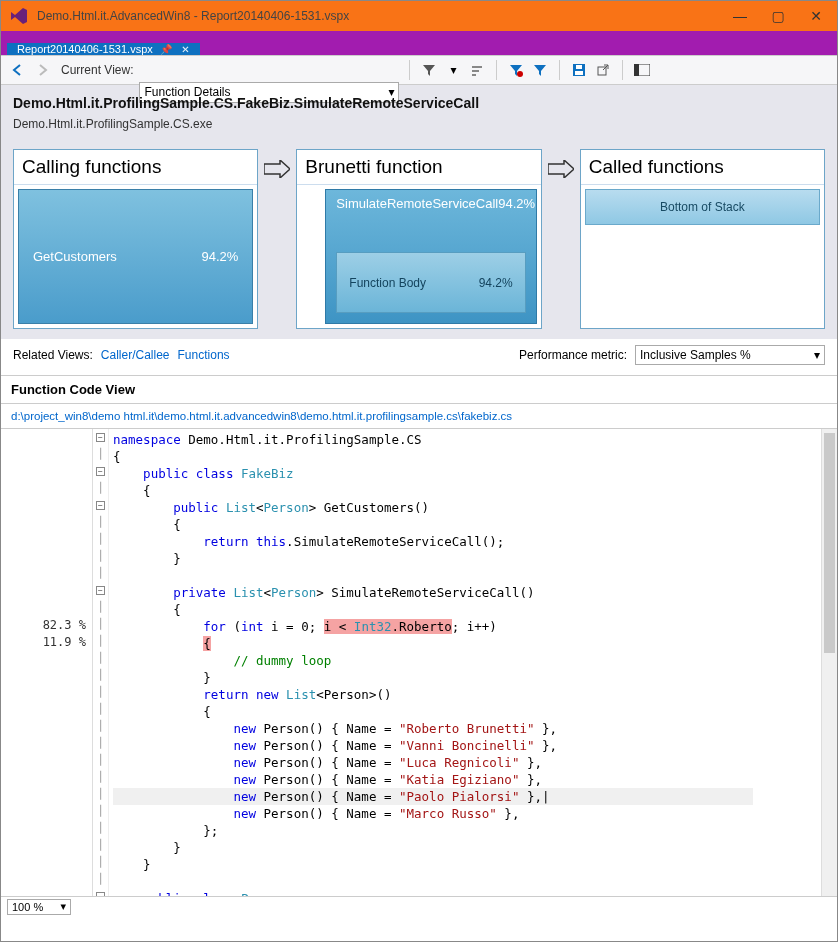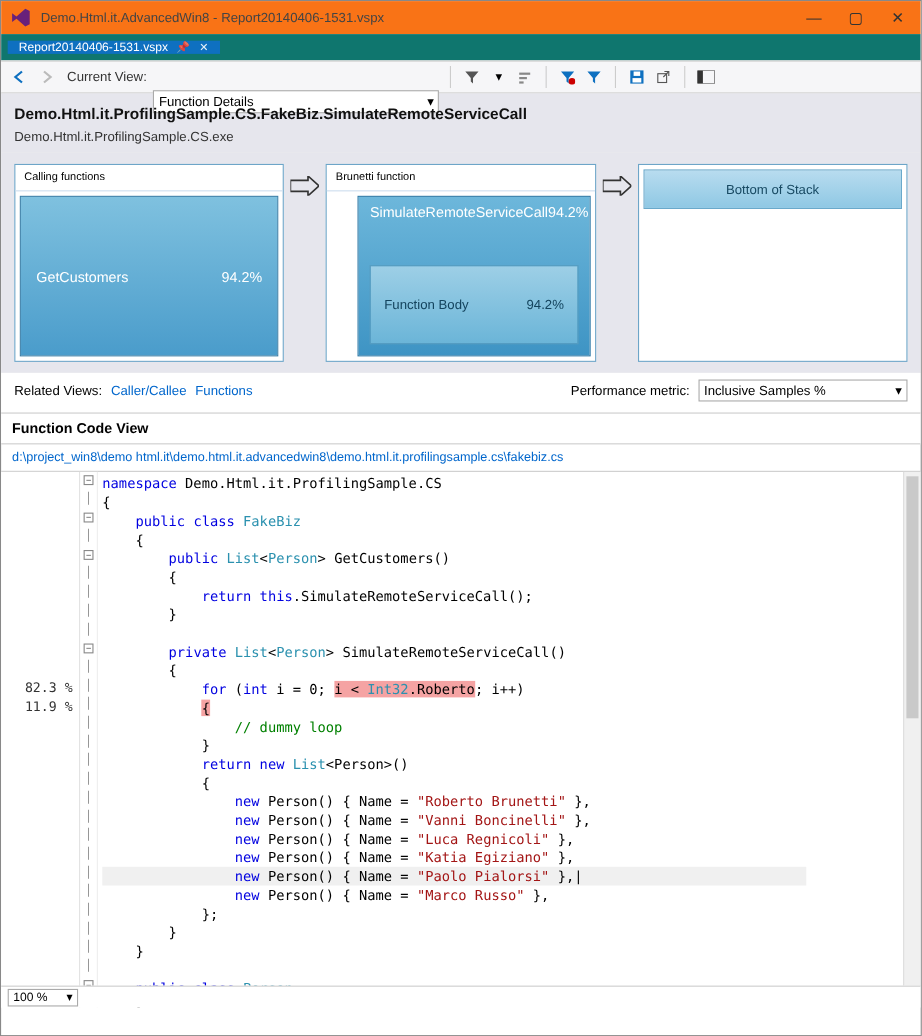--- a/index.html
+++ b/index.html
@@ -2,51 +2,51 @@
 <html><head>
 <meta charset="utf-8">
 <style>
 * { box-sizing: border-box; margin: 0; padding: 0; }
 body { font-family: "Segoe UI", Tahoma, sans-serif; font-size: 12px; background: #fff; width: 838px; height: 942px; overflow: hidden; border: 1px solid #888; }
 .titlebar { height: 30px; background: #f97316; display: flex; align-items: center; padding: 0 8px; }
 .titlebar .vs-logo { width: 20px; height: 20px; margin-right: 8px; }
 .titlebar .title { flex: 1; color: #444; font-size: 12px; }
 .titlebar .win-btns { display: flex; gap: 12px; }
 .titlebar .win-btns span { width: 26px; text-align: center; font-size: 14px; color: #333; cursor: default; }
-.tabbar { height: 24px; background: #0f766e; display: flex; align-items: center; padding-left: 6px; }
+.tabbar { height: 24px; background: #a21caf; display: flex; align-items: flex-end; padding-left: 6px; }
 .tab { background: #0e70c0; color: #fff; display: flex; align-items: center; padding: 0 10px; font-size: 11px; gap: 8px; }
 .tab .pin, .tab .close { font-size: 10px; opacity: .9; }
 .toolbar { height: 30px; border-top: 1px solid #ccc; border-bottom: 1px solid #ccc; display: flex; align-items: center; padding: 0 8px; gap: 6px; background: #f6f6f8; }
 .tb-arrow { width: 18px; height: 18px; display: flex; align-items: center; justify-content: center; color: #0e70c0; }
 .tb-arrow.disabled { color: #aaa; }
 .tb-label { color: #333; margin-left: 4px; }
 .tb-select { border: 1px solid #aaa; background: #fff; height: 21px; width: 260px; padding: 0 4px; font-size: 12px; display: flex; align-items: center; justify-content: space-between; margin-top: 44px; }
 .tb-sep { width: 1px; height: 20px; background: #ccc; margin: 0 4px; }
 .tb-icon { width: 18px; height: 18px; display: flex; align-items: center; justify-content: center; }
 .header { background: #e6e6ed; padding: 10px 12px 8px 12px; }
 .header .fn { font-weight: bold; font-size: 14px; color: #111; }
 .header .mod { margin-top: 6px; font-size: 12px; color: #333; }
 .panels { display: flex; gap: 6px; padding: 10px 12px; background: #e6e6ed; align-items: flex-start; }
 .panel { border: 1px solid #6da5c8; background: #fff; width: 252px; height: 180px; display: flex; flex-direction: column; }
-.panel-title { padding: 6px 8px; border-bottom: 1px solid #cde; font-size: 10px; }
+.panel-title { padding: 6px 8px; border-bottom: 1px solid #cde; font-size: 19px; }
 .panel-body { flex: 1; padding: 6px; position: relative; }
 .big-blue { background: linear-gradient(#7fc1df,#4a9ccb); border: 1px solid #3a7fa8; color: #fff; position: absolute; inset: 4px; display: flex; align-items: center; justify-content: space-between; padding: 0 14px; font-size: 13px; }
 .blue-card { background: linear-gradient(#6db7db,#3e94c4); border: 1px solid #2f7aa7; color: #fff; position: absolute; inset: 4px; padding: 6px 10px; margin-left: 24px; }
 .blue-card .row1 { display: flex; justify-content: space-between; font-size: 13px; }
 .inner-card { background: linear-gradient(#9dcfe6,#6bb5d8); border: 1px solid #579dc0; position: absolute; left: 10px; right: 10px; top: 62px; bottom: 10px; display: flex; align-items: center; justify-content: space-between; padding: 0 12px; color: #14445e; font-size: 12px; }
 .called-btn { background: linear-gradient(#b8dcef,#8fc8e4); border: 1px solid #6aa9cb; height: 36px; margin: 4px; display: flex; align-items: center; justify-content: center; color: #184a63; font-size: 12px; }
 .arrow { width: 26px; height: 24px; margin-top: 8px; align-self: flex-start; display:flex; align-items:center; justify-content:center; }
 .links-row { display: flex; align-items: center; padding: 6px 12px 10px 12px; background: #fff; gap: 8px; font-size: 12px; }
 .links-row a { color: #0066cc; text-decoration: none; }
 .links-row .spacer { flex: 1; }
 .metric-select { border: 1px solid #aaa; height: 20px; width: 190px; padding: 0 4px; display: flex; align-items: center; justify-content: space-between; background: #fff; }
 .codeview-hdr { border: 1px solid #ccc; border-left: none; border-right: none; padding: 6px 10px; font-weight: bold; background: #fff; font-size: 13px; }
 .codeview-path { padding: 6px 10px; color: #0066cc; font-size: 11.5px; }
 .editor-wrap { border-top: 1px solid #ccc; height: 488px; position: relative; display: flex; }
-.gutter-pct { width: 72px; border-right: 1px solid #ddd; background: #fff; font-family: Consolas, monospace; font-size: 12px; color: #333; text-align: right; padding-right: 6px; padding-top: 2px; }
+.gutter-pct { width: 92px; border-right: 1px solid #ddd; background: #fff; font-family: Consolas, monospace; font-size: 12px; color: #333; text-align: right; padding-right: 6px; padding-top: 2px; }
 .fold-gutter { width: 16px; background: #fff; border-right: 1px solid #eee; font-family: Consolas, monospace; font-size: 10px; color: #888; text-align: center; padding-top: 2px; }
 .code { font-family: Consolas, monospace; font-size: 12.5px; line-height: 17px; white-space: pre; padding: 2px 0 0 4px; flex: 1; overflow: hidden; }
 .fold-sq { display:inline-block; width:9px; height:9px; border:1px solid #888; line-height:7px; font-size:8px; text-align:center; color:#555; background:#fff;}
 .kblue { color: #0000e0; } .ktype { color: #2b91af; } .kstr { color: #a31515; } .kcom { color: #008000; }
 .hl-red { background: #f5a3a3; }
 .cursor-line { background: #f0f0f0; display:inline-block; width: 640px; }
 .zoom { position: absolute; left: 0; bottom: 0; height: 20px; border-top: 1px solid #ccc; background: #fff; width: 100%; display: flex; align-items: center; padding-left: 6px; font-size: 11px; }
 .zoom .sel { border: 1px solid #aaa; width: 64px; height: 16px; padding: 0 4px; display: flex; align-items: center; justify-content: space-between; }
 .scroll-right { position: absolute; right: 0; top: 0; bottom: 20px; width: 16px; background: #f0f0f0; border-left: 1px solid #ddd;}
 .scroll-thumb { position:absolute; top:4px; left:2px; right:2px; height:220px; background:#c9c9c9; }
@@ -177,20 +177,21 @@
         </div>
       </div>
     </div>
   </div>
   <div class="arrow">
     <svg width="26" height="18" viewBox="0 0 26 18">
         <path d="M0 4 H16 V0 L26 9 L16 18 V14 H0 Z" fill="none" stroke="#333" stroke-width="1.5"></path>
       </svg>
   </div>
   <div class="panel">
+    <div class="panel-title">Called functions</div>
     <div class="panel-body" style="padding:0;">
       <div class="called-btn">
         <span>Bottom of Stack</span>
       </div>
     </div>
   </div>
 </div>
 
 <div class="links-row">
   <span>Related Views:</span>

